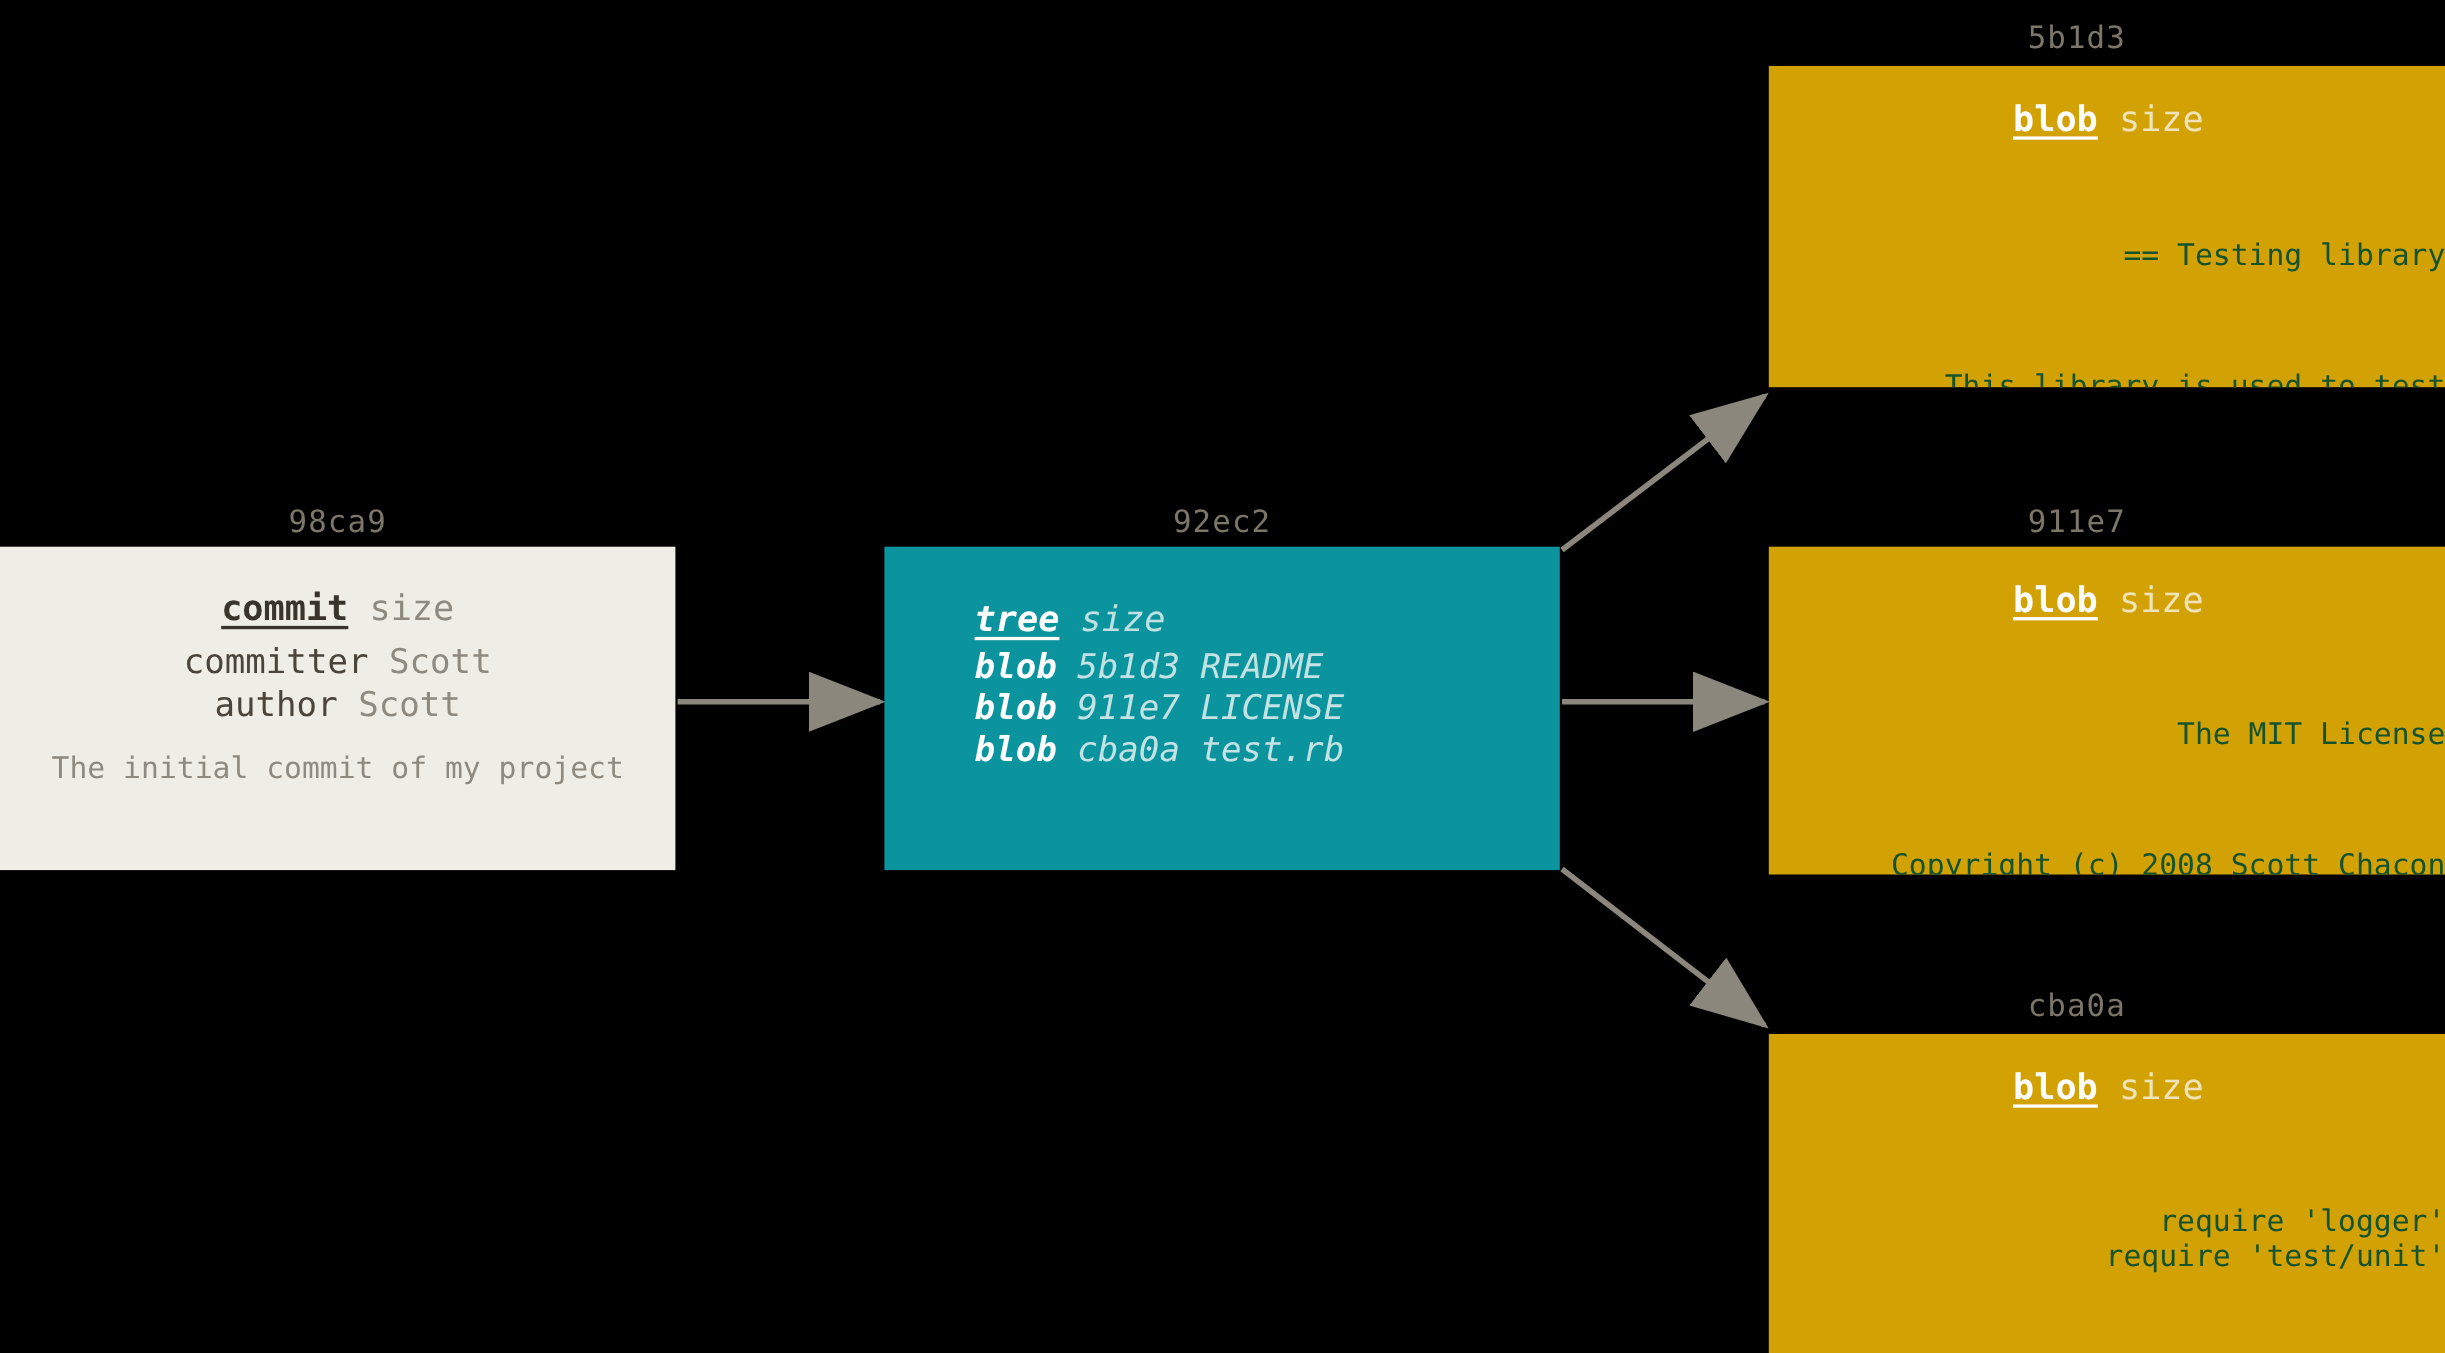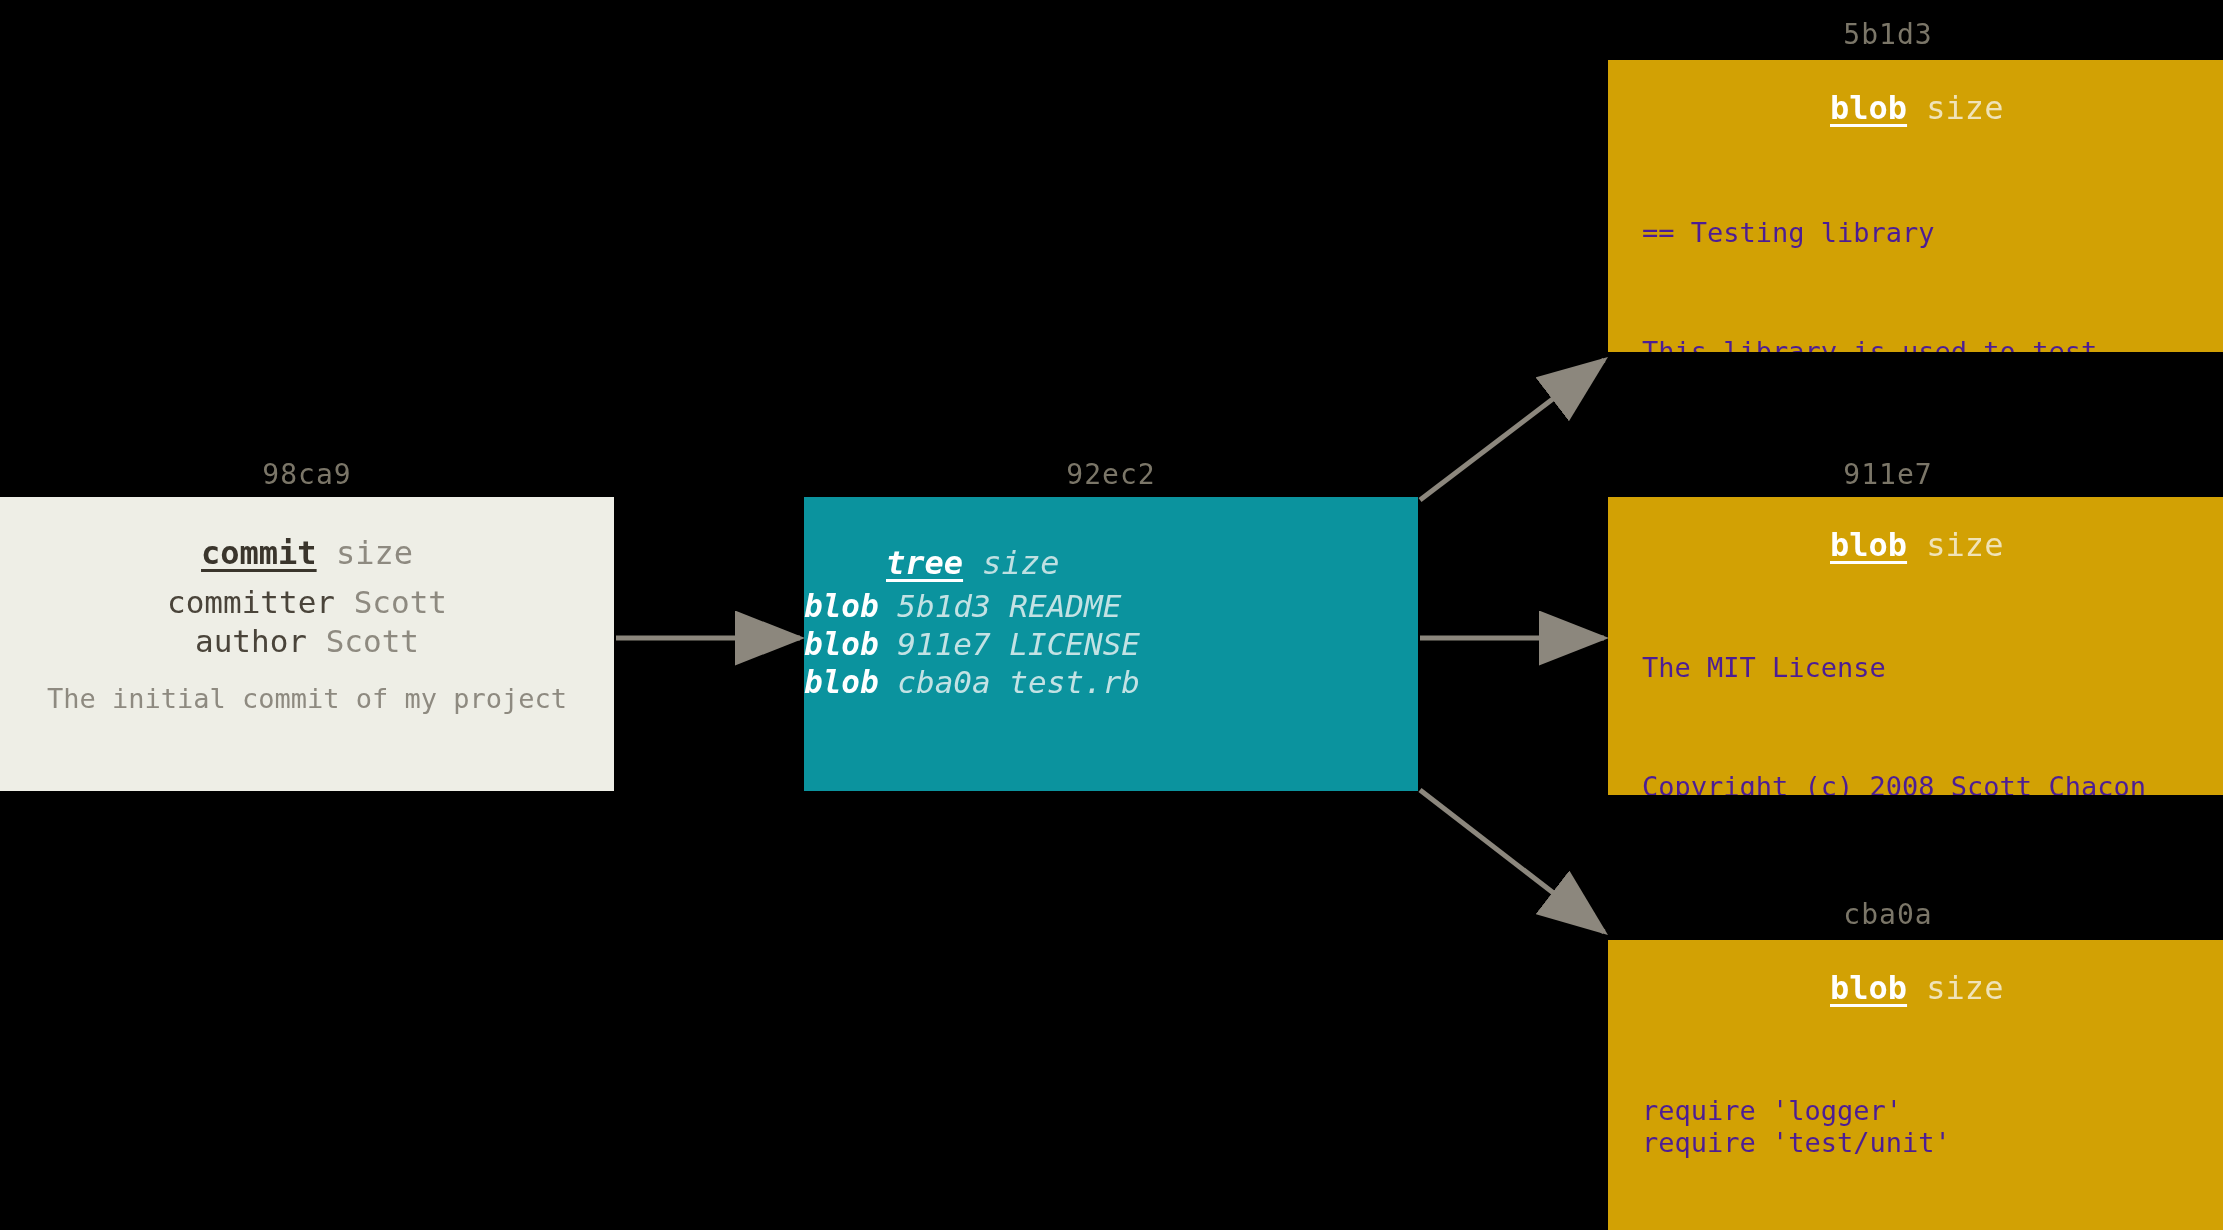--- a/index.html
+++ b/index.html
@@ -81,39 +81,41 @@
     white-space: nowrap;
   }
 
   
   .obj-tree .obj-header .kind { color: #ffffff; }
   .obj-tree .obj-header .size { color: #bfe0e2; }
   .tree-rows {
     margin-top: 12px;
     font-size: 31px;
     line-height: 1.0;
+    padding-left: 82px;
   }
   .tree-row {
     display: block;
     white-space: pre;
     margin-bottom: 7px;
   }
   .tree-row .k { color: #ffffff; font-weight: bold; }
   .tree-row .v { color: #c3e2e4; }
 
   
   .obj-blob .obj-header .kind { color: #ffffff; }
   .obj-blob .obj-header .size { color: #f0e3b8; }
   .blob-body {
     margin-top: 30px;
     padding-left: 34px;
     font-size: 27px;
     line-height: 1.17;
-    color: #4c1d95;
+    color: #14532d;
     white-space: pre;
+    text-align: right;
   }
   .blob-para { margin-bottom: 24px; }
   .blob-para:last-child { margin-bottom: 0; }
 
   
   .arrow-layer {
     position: absolute;
     left: 0; top: 0;
     width: 2223px;
     height: 1230px;

